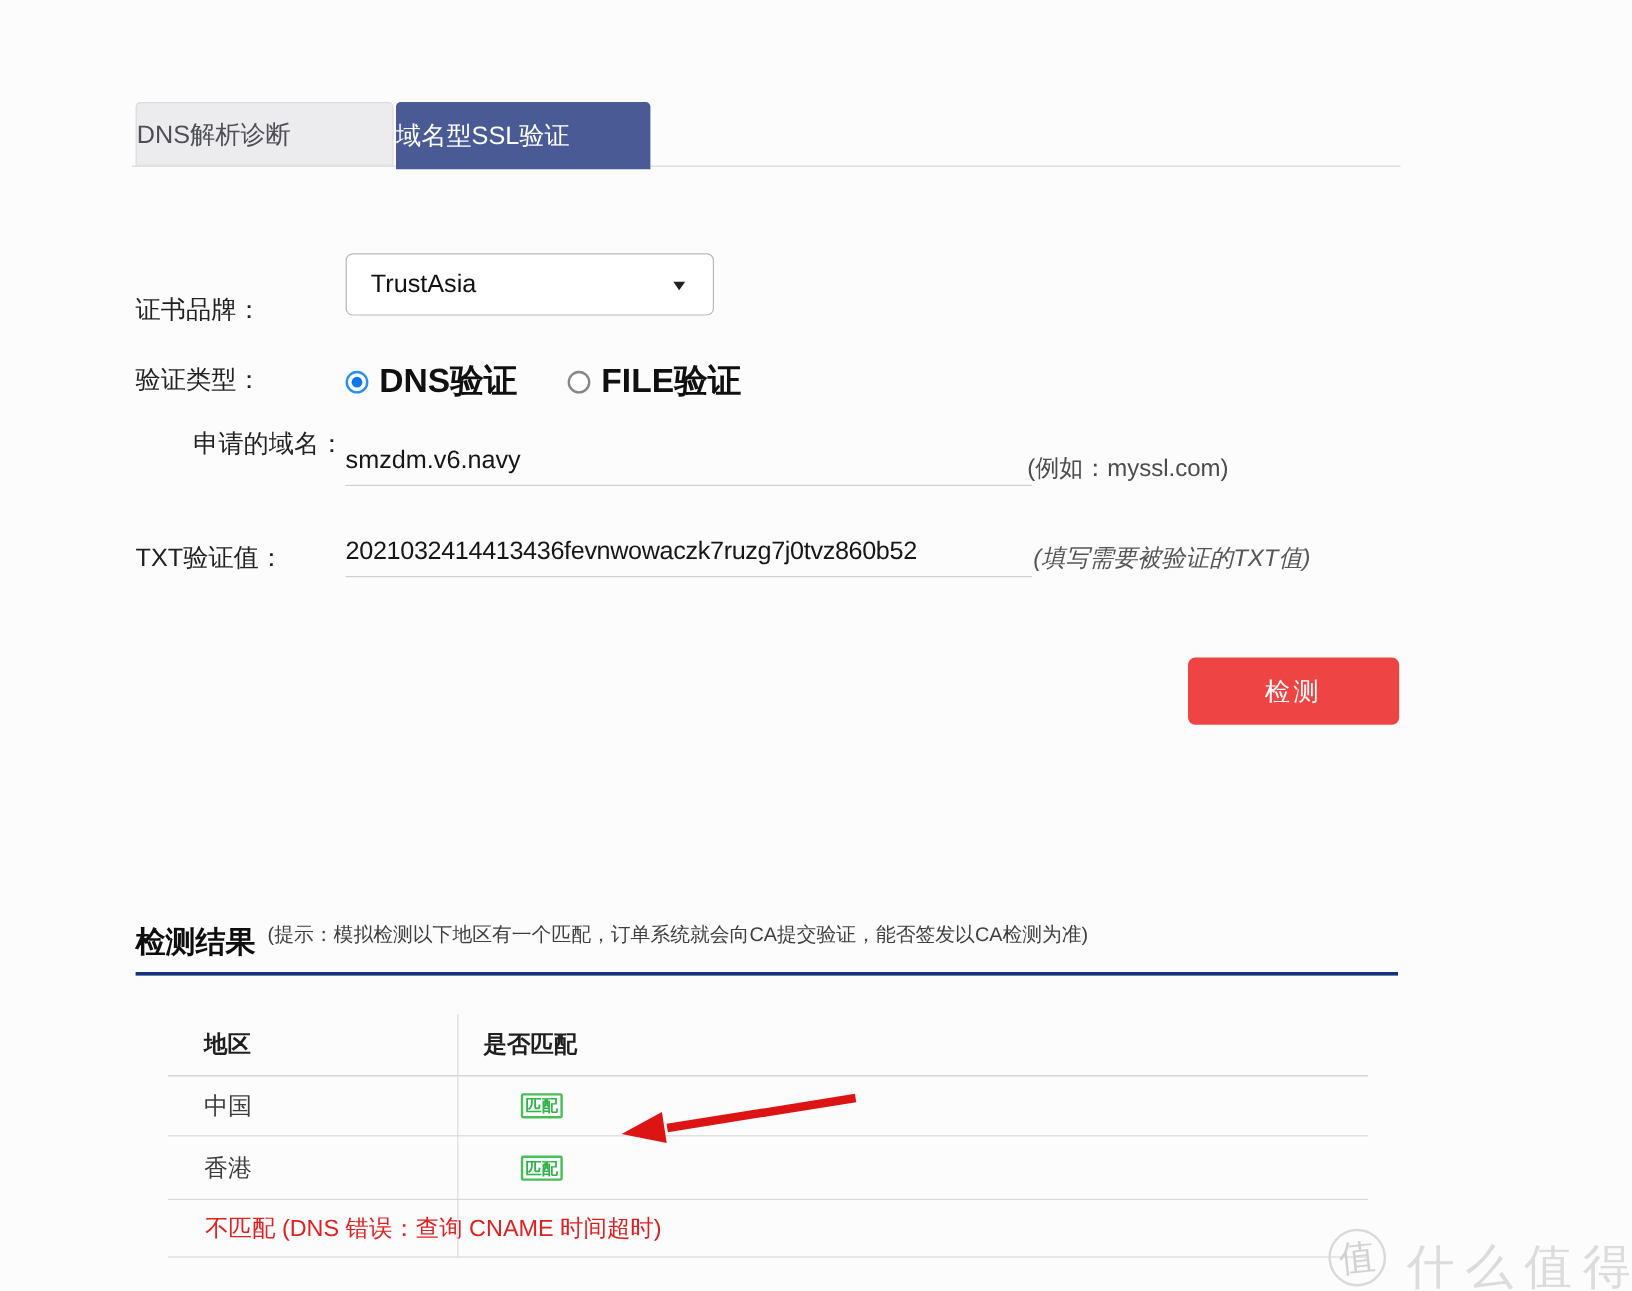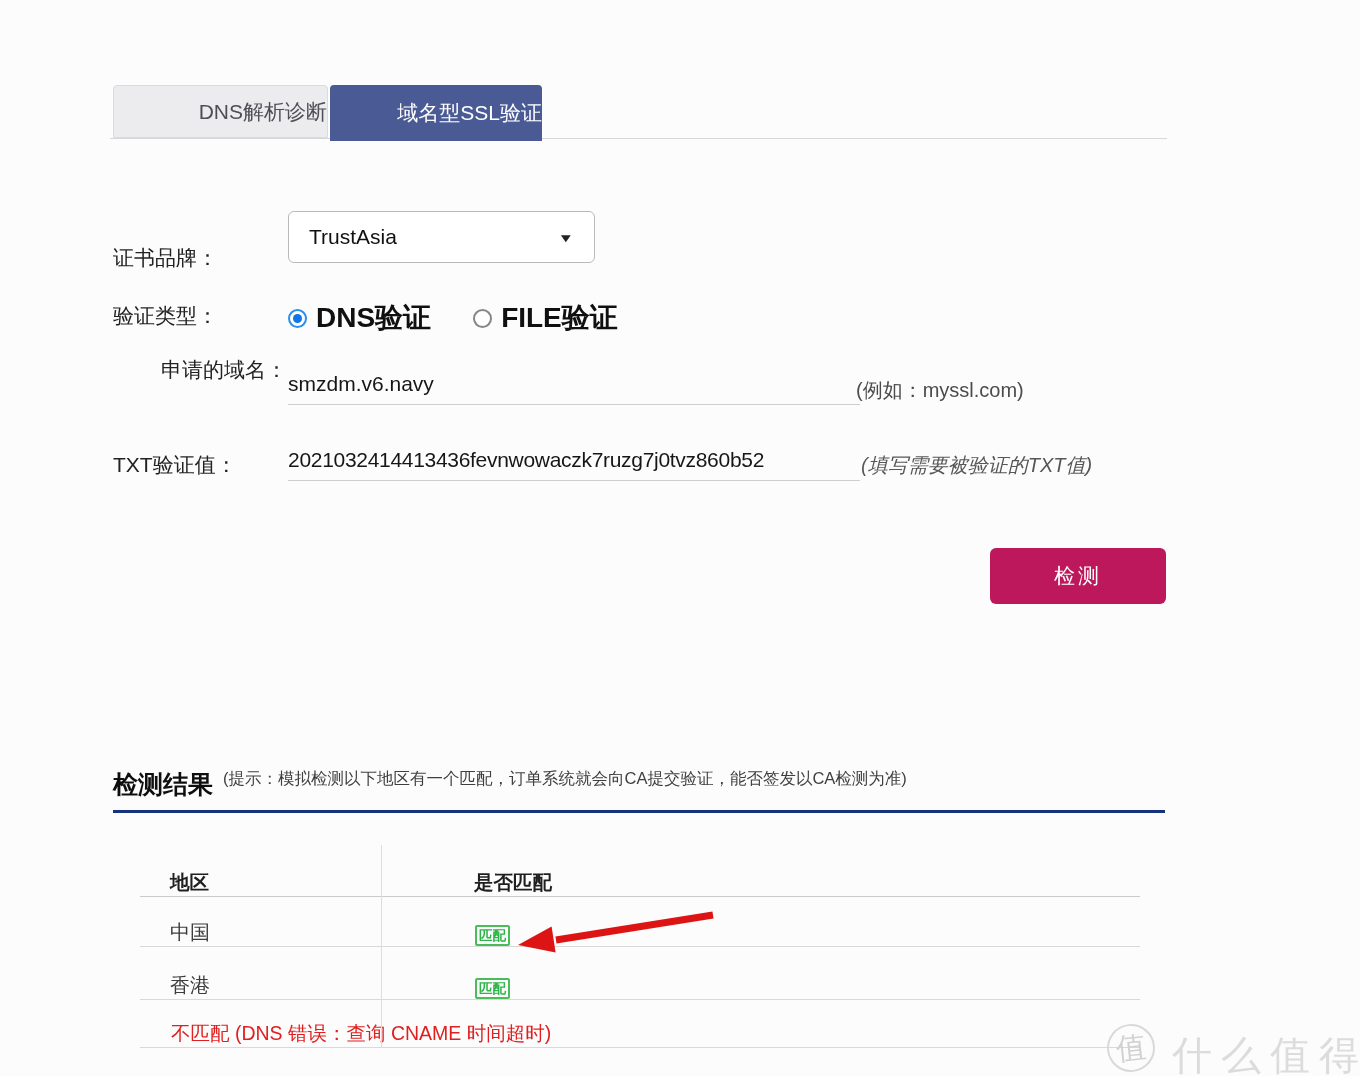--- a/index.html
+++ b/index.html
@@ -7,21 +7,21 @@
     position:relative;width:1360px;height:1076px;overflow:hidden;
     background:#fcfcfd;
     font-family:"Liberation Sans","DejaVu Sans",sans-serif;
     color:#1c1c1c;
   }
   .abs{position:absolute;}
   
   .page-title{left:113px;top:14px;font-size:27px;font-weight:700;color:#0f0f0f;letter-spacing:1px;}
   
   .tabbar-line{left:110px;top:138px;width:1057px;height:1px;background:#d7d7db;}
-  .tab{height:53px;display:flex;align-items:center;justify-content:flex-end;
+  .tab{height:53px;display:flex;align-items:center;justify-content:flex-start;
        font-size:21px;box-sizing:border-box;border-radius:4px 4px 0 0;cursor:pointer;}
   .tab-inactive{left:113px;top:85px;width:215px;background:#ececef;border:1px solid #dbdbdf;color:#4e4f55;}
   .tab-active{left:330px;top:85px;width:212px;height:56px;background:#4a5a94;color:#fff;z-index:2;}
   
   .flabel{font-size:21px;color:#222;}
   .select{left:288px;top:211px;width:307px;height:52px;background:#fff;
           border:1px solid #b9b9bd;border-radius:6px;box-sizing:border-box;
           display:flex;align-items:center;cursor:pointer;}
   .select .val{margin-left:20px;font-size:21px;color:#111;}
   .select .caret{position:absolute;right:22px;top:19px;font-size:12px;color:#222;transform:scaleX(1.4);}
@@ -29,32 +29,32 @@
   .radio-opt{display:flex;align-items:center;gap:9px;cursor:pointer;}
   .radio-circle{width:15px;height:15px;border-radius:50%;box-sizing:content-box;position:relative;}
   .radio-on{border:2px solid #2b8dec;background:#fff;}
   .radio-on::after{content:"";position:absolute;left:3px;top:3px;width:9px;height:9px;border-radius:50%;background:#0d76e8;}
   .radio-off{border:2px solid #85868a;background:#fff;}
   .radio-label{font-size:28px;font-weight:700;color:#101010;}
   .uinput{background:transparent;border:none;border-bottom:1px solid #cfcfd3;outline:none;
           font-family:inherit;font-size:21px;color:#161616;padding:0 0 8px 0;}
   .hint{font-size:20px;color:#4c4c4c;}
   .txt-hint{color:#565656;}
-  .detect-btn{left:990px;top:548px;width:176px;height:56px;background:#be185d;color:#fff;
+  .detect-btn{left:990px;top:548px;width:176px;height:56px;background:#ef4444;color:#fff;
               border:none;border-radius:6px;font-size:21px;letter-spacing:3px;cursor:pointer;
               font-family:Liberation Sans, sans-serif;}
   
   .results-head{left:113px;top:768px;display:flex;align-items:flex-start;gap:10px;white-space:nowrap;}
   .results-title{font-size:25px;font-weight:700;color:#0e0e0e;}
   .results-hint{font-size:16.5px;color:#3f3f3f;}
   .navy-line{left:113px;top:810px;width:1052px;height:3px;background:#16317d;}
   
   .table{left:140px;top:845px;width:1000px;}
   .tdivider{position:absolute;left:241px;top:0;bottom:0;width:1px;background:#dddde0;}
-  .trow{display:flex;align-items:flex-end;box-sizing:border-box;border-bottom:1px solid #d9d9dc;gap:41px;}
+  .trow{display:flex;align-items:center;box-sizing:border-box;border-bottom:1px solid #d9d9dc;}
   .thead{height:52px;border-bottom:1px solid #cbcbce;}
   .r1{height:50px;}  .r2{height:53px;}  .r3{height:48px;}
   .c1{width:241px;box-sizing:border-box;padding-left:30px;flex:none;}
   .c2{flex:1;box-sizing:border-box;padding-left:31px;display:flex;align-items:center;}
   .th{font-size:19.5px;font-weight:700;color:#1f1f1f;}
   .region{font-size:20px;color:#3c3c3c;}
   .badge-match{display:inline-block;margin-left:22px;font-size:13.5px;font-weight:700;
                color:#2fb44a;border:2px solid #4abd58;border-radius:2px;padding:0 2px;line-height:17px;}
   .status-error{font-size:19.5px;color:#e02020;}
   
@@ -111,21 +111,21 @@
   <div class="abs results-head">
     <span class="results-title">检测结果</span>
     <span class="results-hint">(提示：模拟检测以下地区有一个匹配，订单系统就会向CA提交验证，能否签发以CA检测为准)</span>
   </div>
   <div class="abs navy-line"></div>
 
   <div class="abs table">
     <div class="tdivider"></div>
     <div class="trow thead">
       <div class="c1 th">地区</div>
-      <div class="c2 th" style="padding-left:52px;">是否匹配</div>
+      <div class="c2 th" style="padding-left:22px;">是否匹配</div>
     </div>
     <div class="trow r1">
       <div class="c1 region">中国</div>
       <div class="c2">
           <span class="badge-match">匹配</span>
         </div>
     </div>
     <div class="trow r2">
       <div class="c1 region">香港</div>
       <div class="c2">

